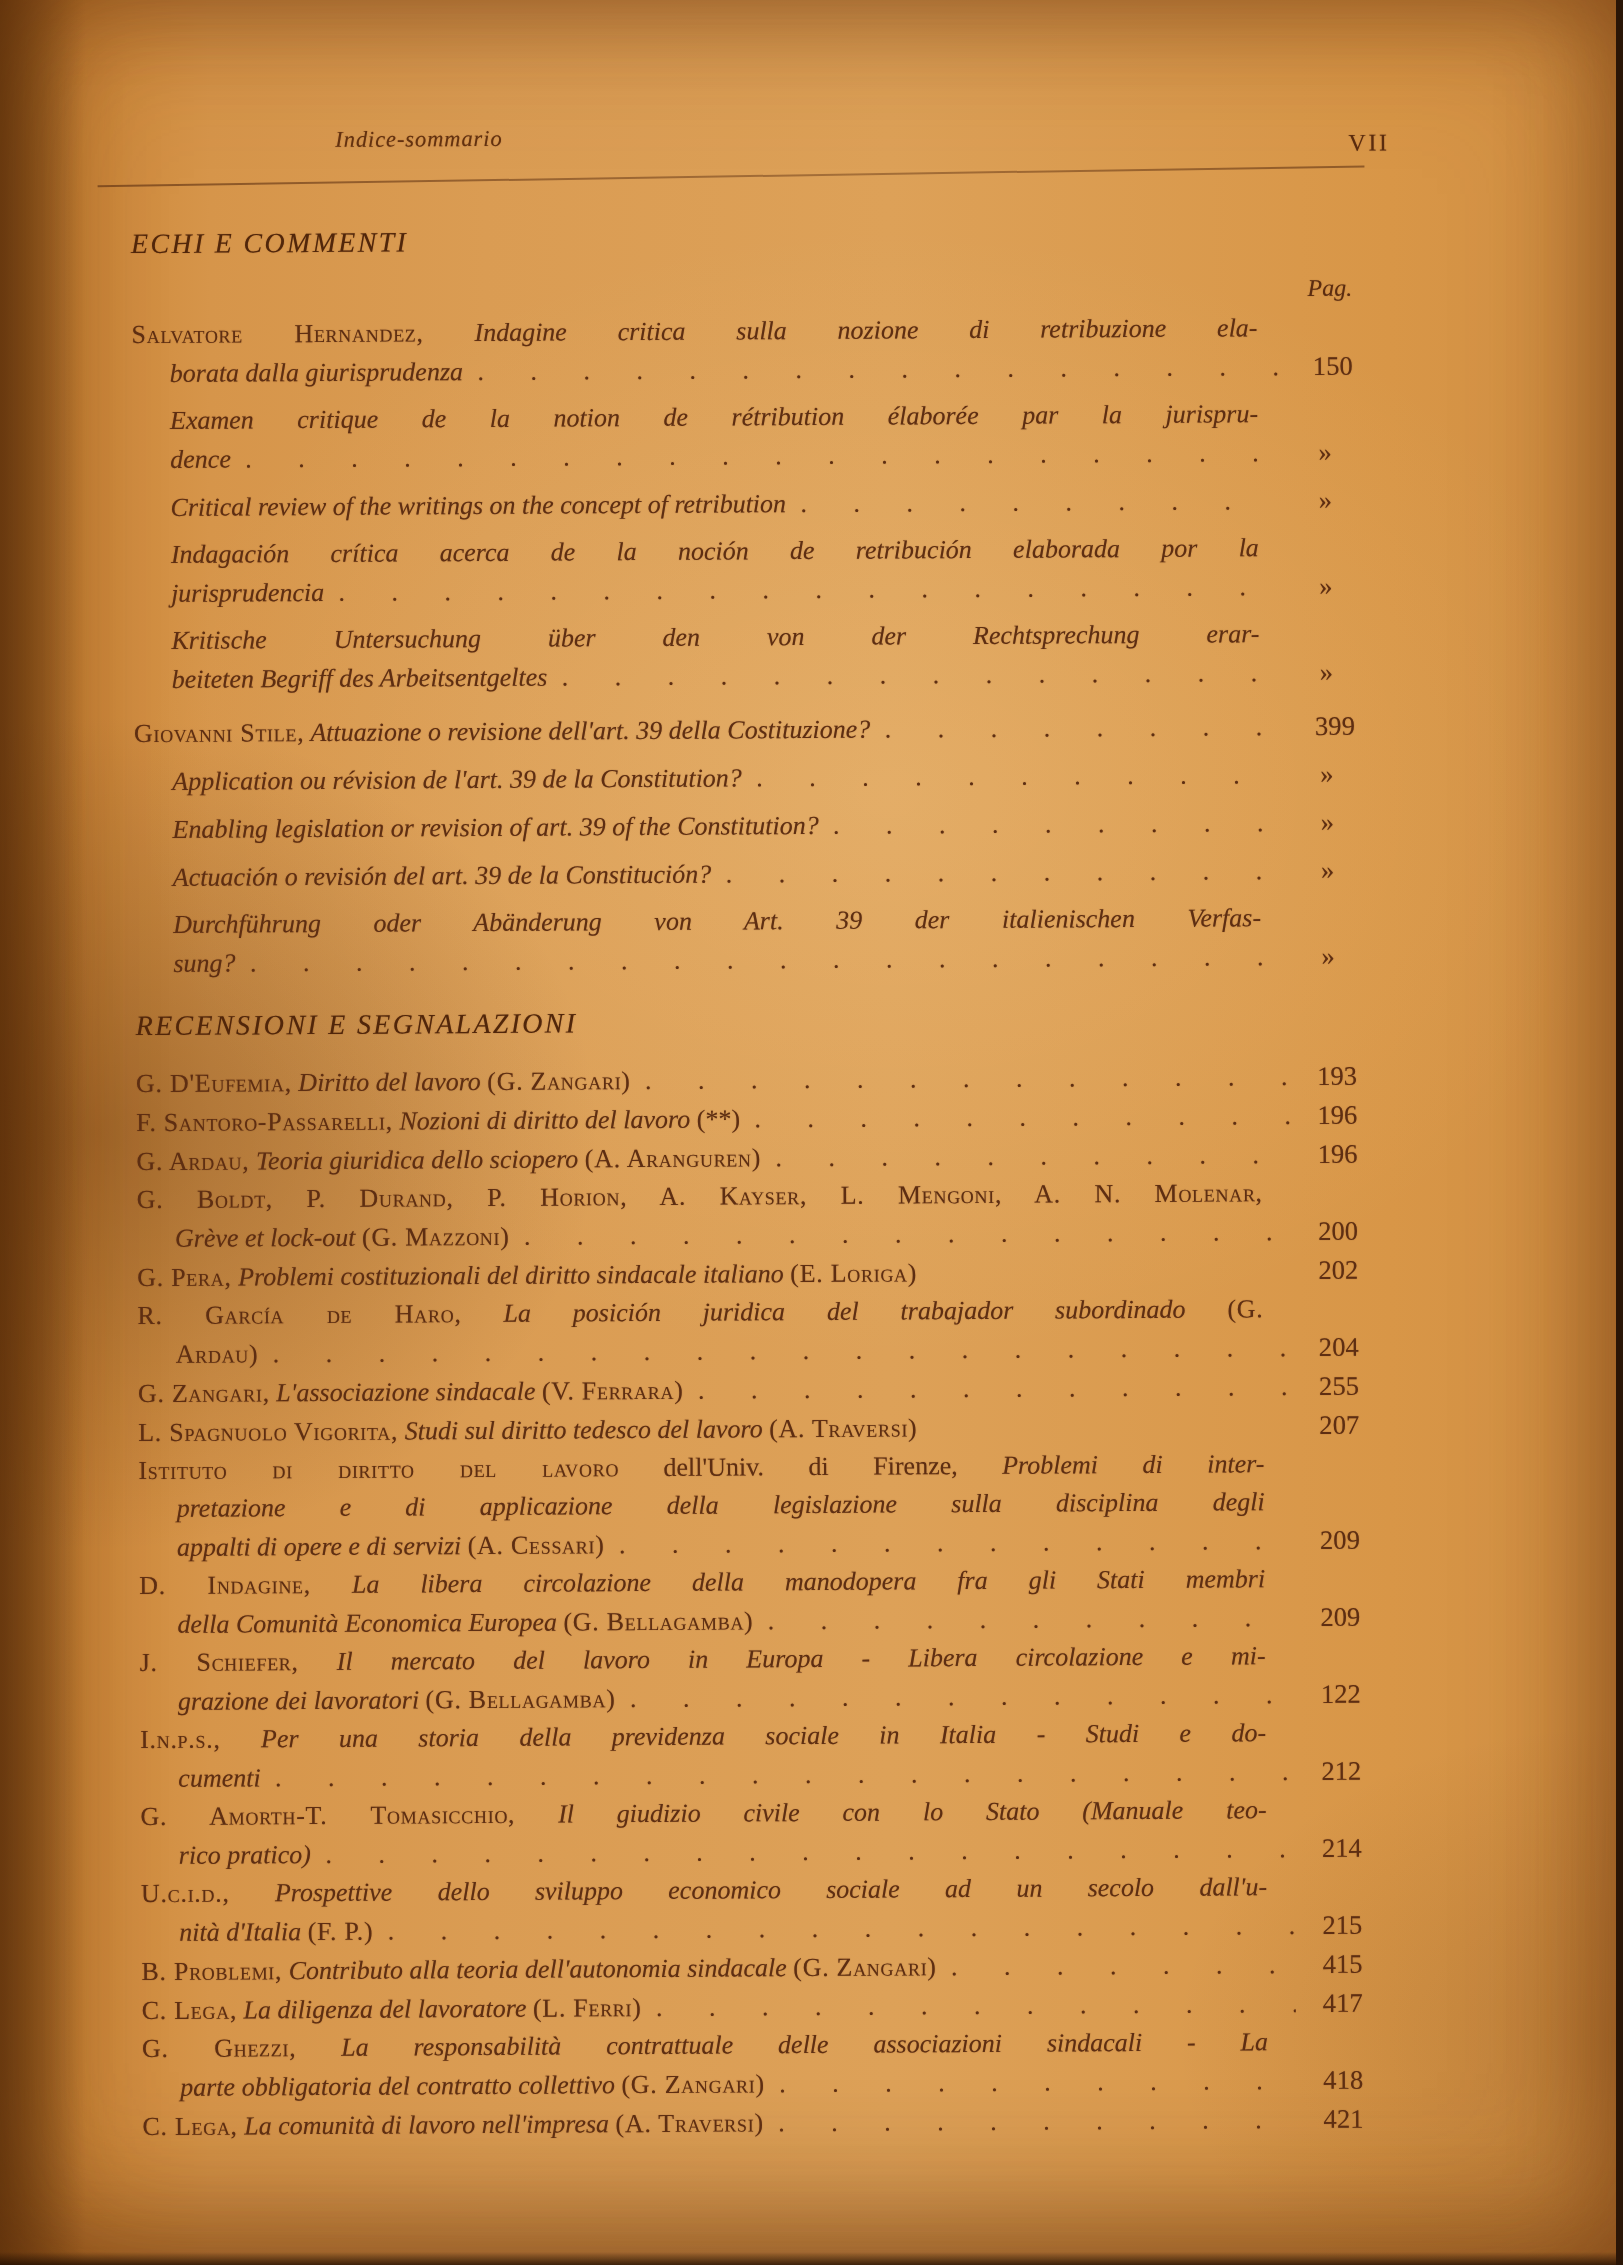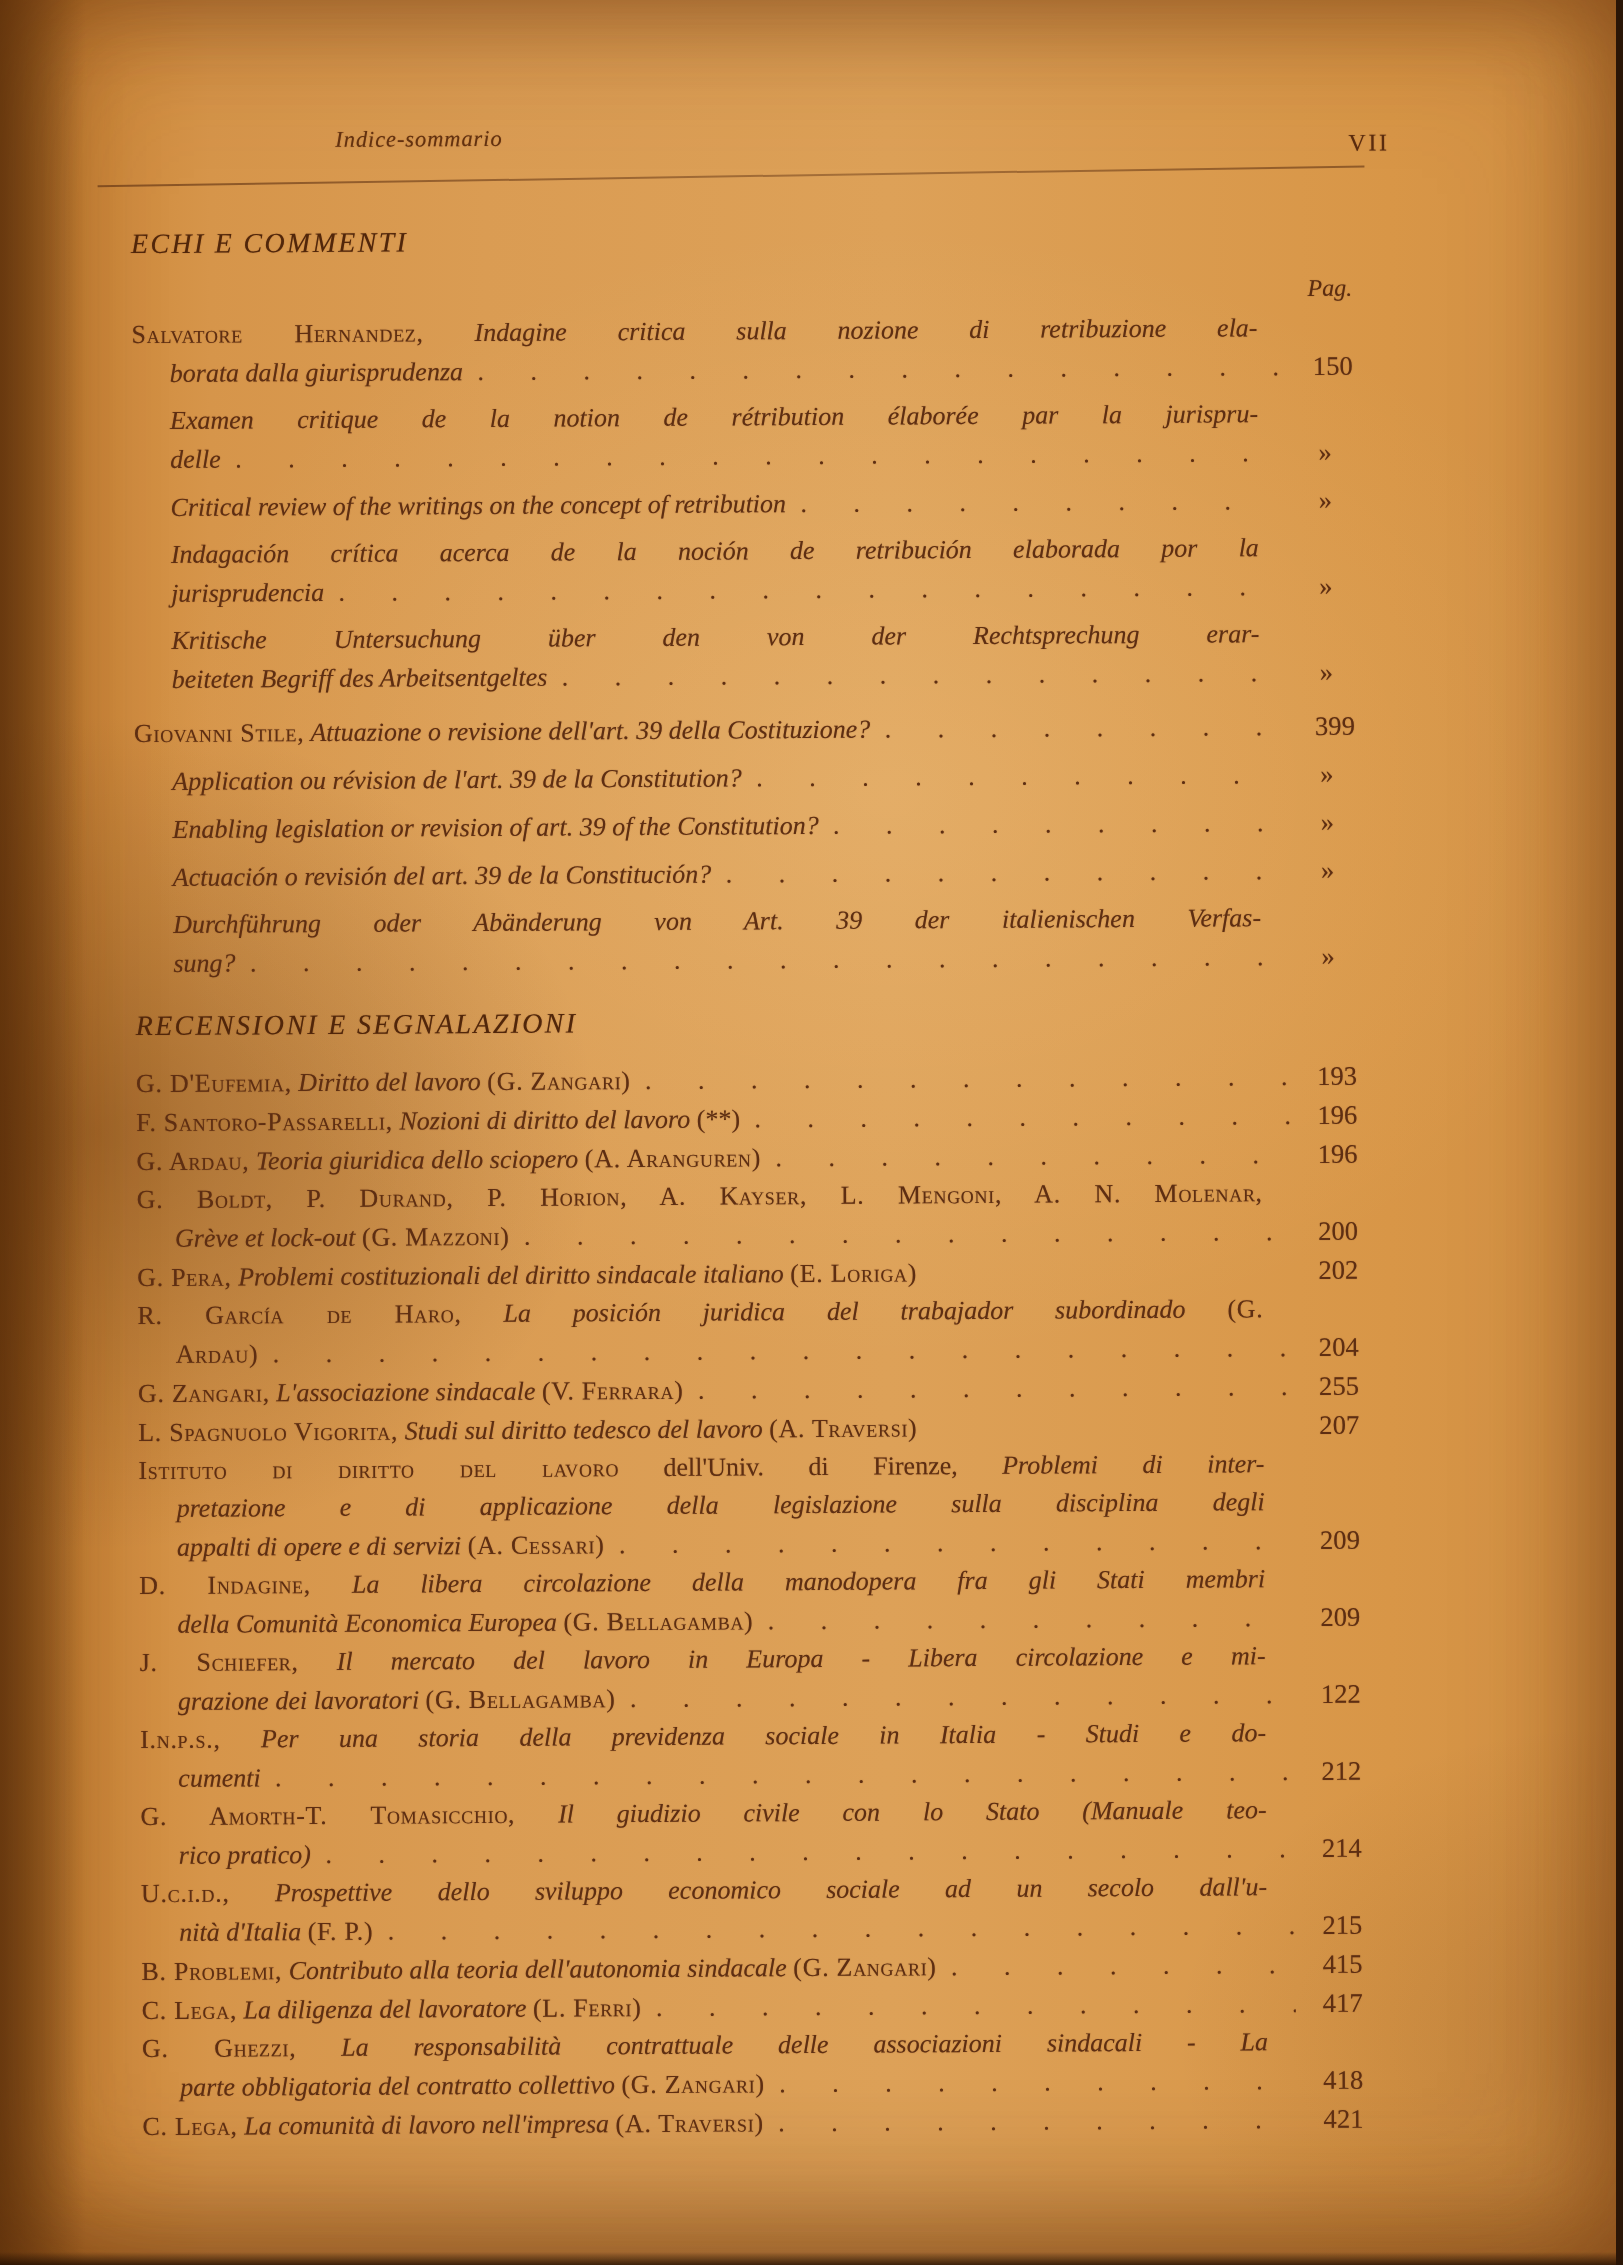--- a/index.html
+++ b/index.html
@@ -104,21 +104,21 @@
               <div class="eline j first"><span class="s-sc">Salvatore Hernandez,</span><span class="s-it"> Indagine critica sulla nozione di retribuzione ela-</span></div>
               <div class="eline fin">
                 <span class="lt"><span class="s-it">borata dalla giurisprudenza</span></span>
                 <span class="leader">. . . . . . . . . . . . . . . . . . . . . . . . . . . . . .</span>
                 <span class="pg">150</span>
               </div>
             </div>
             <div class="entry ind">
               <div class="eline j"><span class="s-it">Examen critique de la notion de rétribution élaborée par la jurispru-</span></div>
               <div class="eline fin">
-                <span class="lt"><span class="s-it">delle</span></span>
+                <span class="lt"><span class="s-it">dence</span></span>
                 <span class="leader">. . . . . . . . . . . . . . . . . . . . . . . . . . . . . .</span>
                 <span class="pg g">»</span>
               </div>
             </div>
             <div class="entry ind">
               <div class="eline fin">
                 <span class="lt"><span class="s-it">Critical review of the writings on the concept of retribution</span></span>
                 <span class="leader">. . . . . . . . . . . . . . . . . . . . . . . . . . . . . .</span>
                 <span class="pg g">»</span>
               </div>

